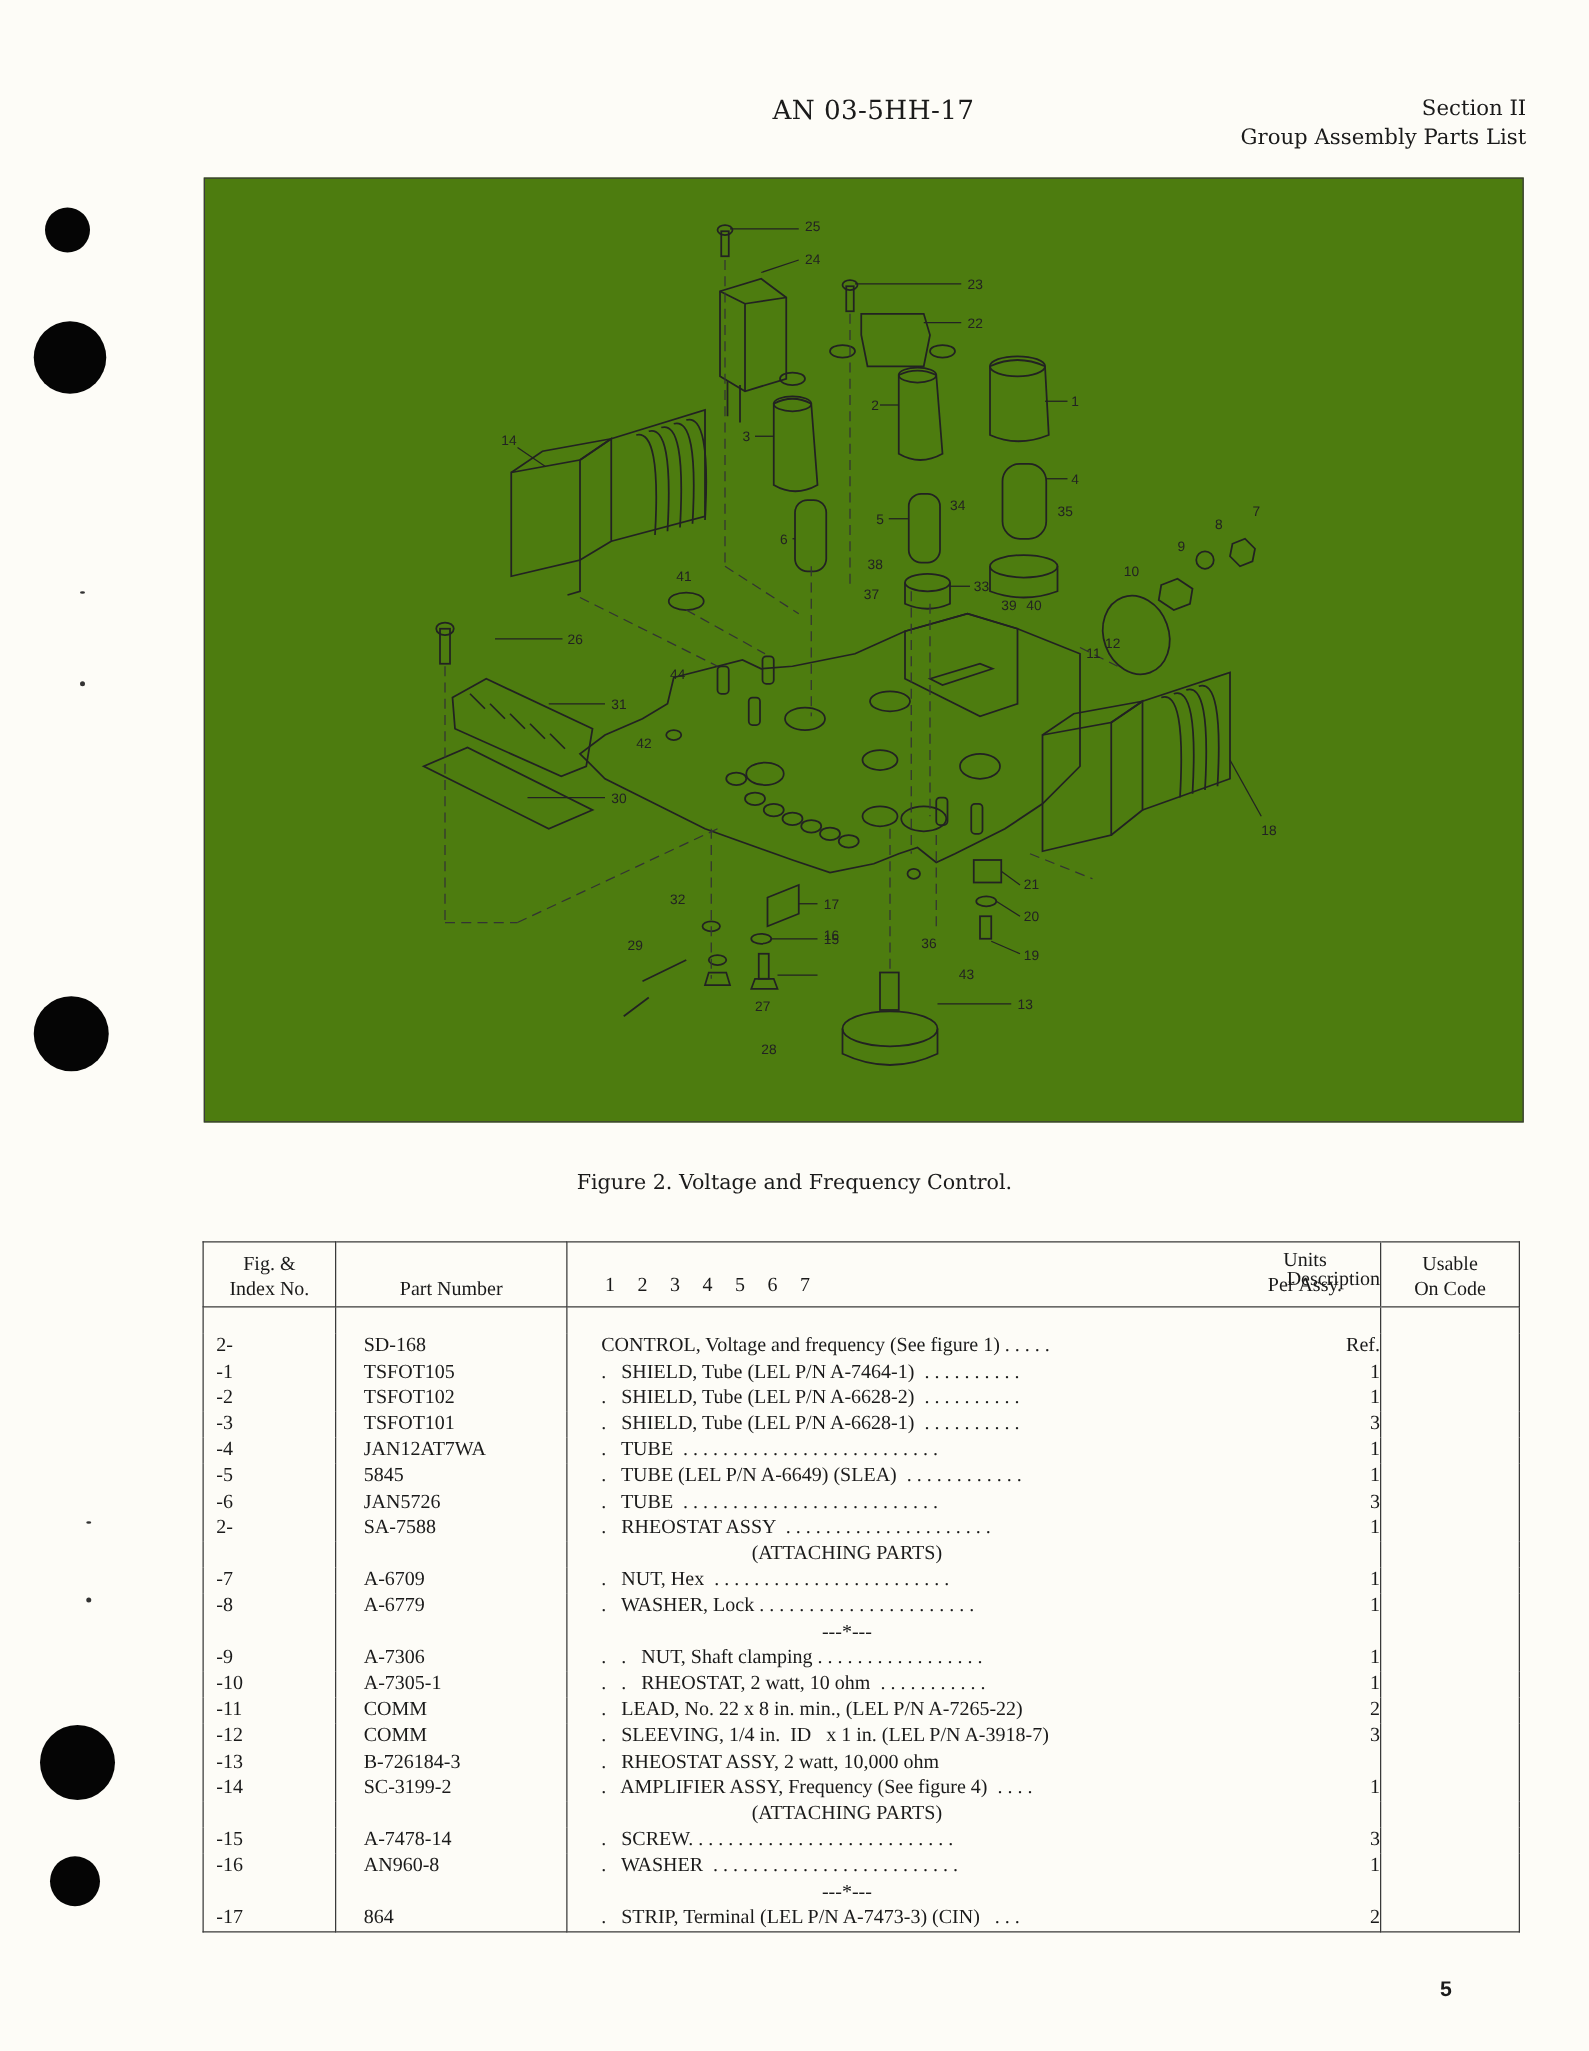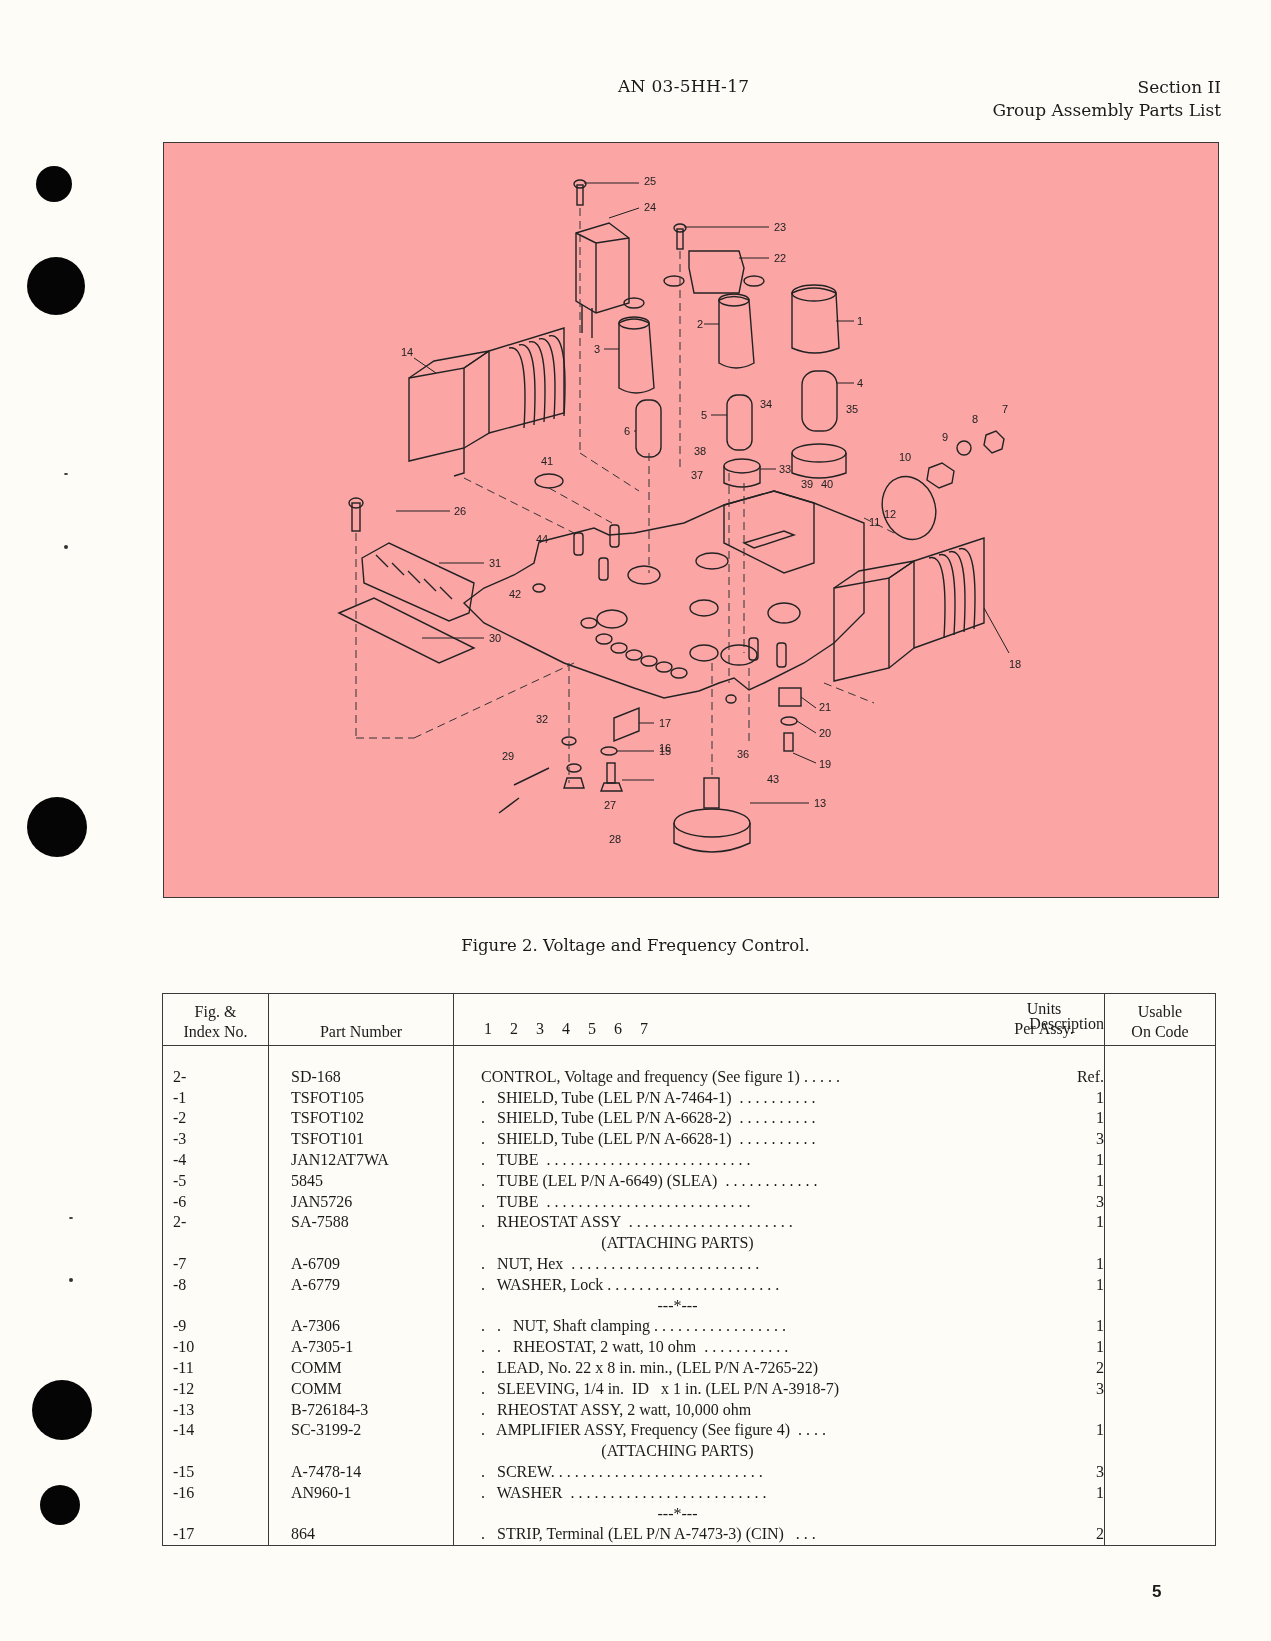--- a/index.html
+++ b/index.html
@@ -9,28 +9,28 @@
     position: relative;
     overflow: hidden;
     font-family: "DejaVu Serif", "Liberation Serif", serif;
     color: #1a1a1a;
   }
   .hole {
     position: absolute; background: #050505; border-radius: 50%;
   }
   .speck { position: absolute; background: #333; border-radius: 50%; }
   .hdr-left {
-    position: absolute; left: 618px; top: 76px; font-size: 17px; letter-spacing: 0.3px;
+    position: absolute; left: 618px; top: 76px; font-size: 21px; letter-spacing: 0.3px;
   }
   .hdr-right {
     position: absolute; right: 50px; top: 76px; font-size: 17px; text-align: right; line-height: 23px;
   }
   .figure-frame {
     position: absolute; left: 163px; top: 142px; width: 1054px; height: 754px;
-    border: 1.5px solid #3a3a3a; background: #fca5a5;
+    border: 1.5px solid #3a3a3a; background: #4d7c0f;
   }
   .figure-frame svg { position: absolute; left: 0; top: 0; }
   .caption {
     position: absolute; left: 0; width: 1271px; top: 936px; text-align: center; font-size: 16.5px;
   }
   table.parts {
     position: absolute; left: 162px; top: 993px; width: 1054px;
     border-collapse: collapse; font-size: 16px;
     font-family: "Liberation Serif", "DejaVu Serif", serif;
   }
@@ -462,21 +462,21 @@
       </tr>
       <tr>
         <td class="idx">-15</td>
         <td class="pn">A-7478-14</td>
         <td class="desc">.   SCREW. . . . . . . . . . . . . . . . . . . . . . . . . . .</td>
         <td class="units" style="width: 120px; border-right: 1.5px solid rgb(58, 58, 58);">3</td>
         <td></td>
       </tr>
       <tr>
         <td class="idx">-16</td>
-        <td class="pn">AN960-1</td>
+        <td class="pn">AN960-8</td>
         <td class="desc">.   WASHER  . . . . . . . . . . . . . . . . . . . . . . . . .</td>
         <td class="units" style="width: 120px; border-right: 1.5px solid rgb(58, 58, 58);">1</td>
         <td></td>
       </tr>
       <tr>
         <td class="idx"></td>
         <td class="pn"></td>
         <td class="desc center-line" style="padding-right: 110px;">---*---</td>
         <td class="units" style="width: 120px; border-right: 1.5px solid rgb(58, 58, 58);"></td>
         <td></td>

